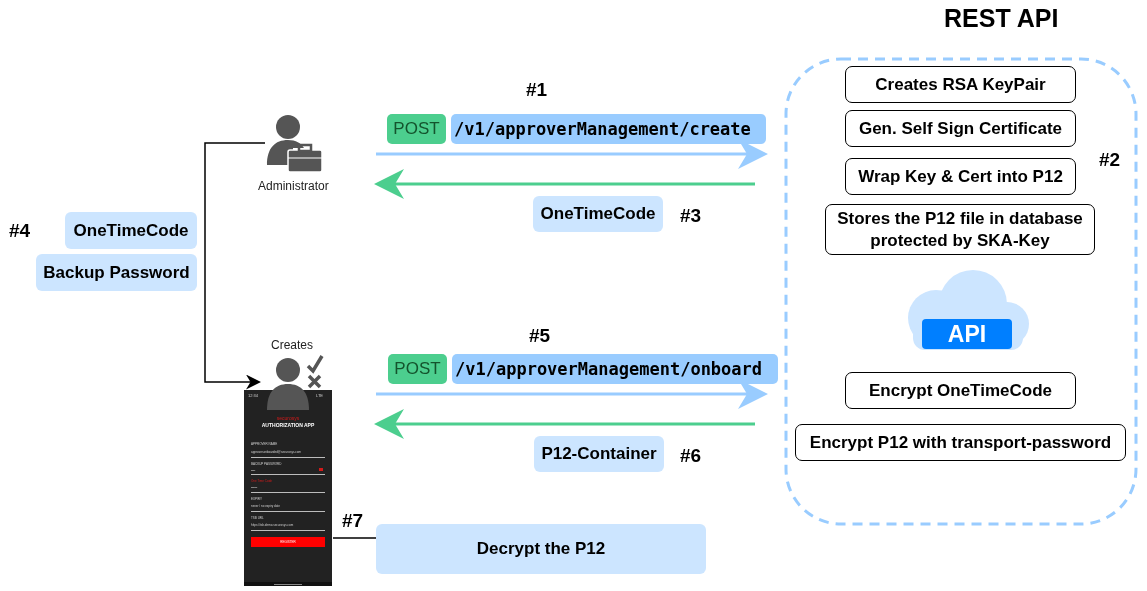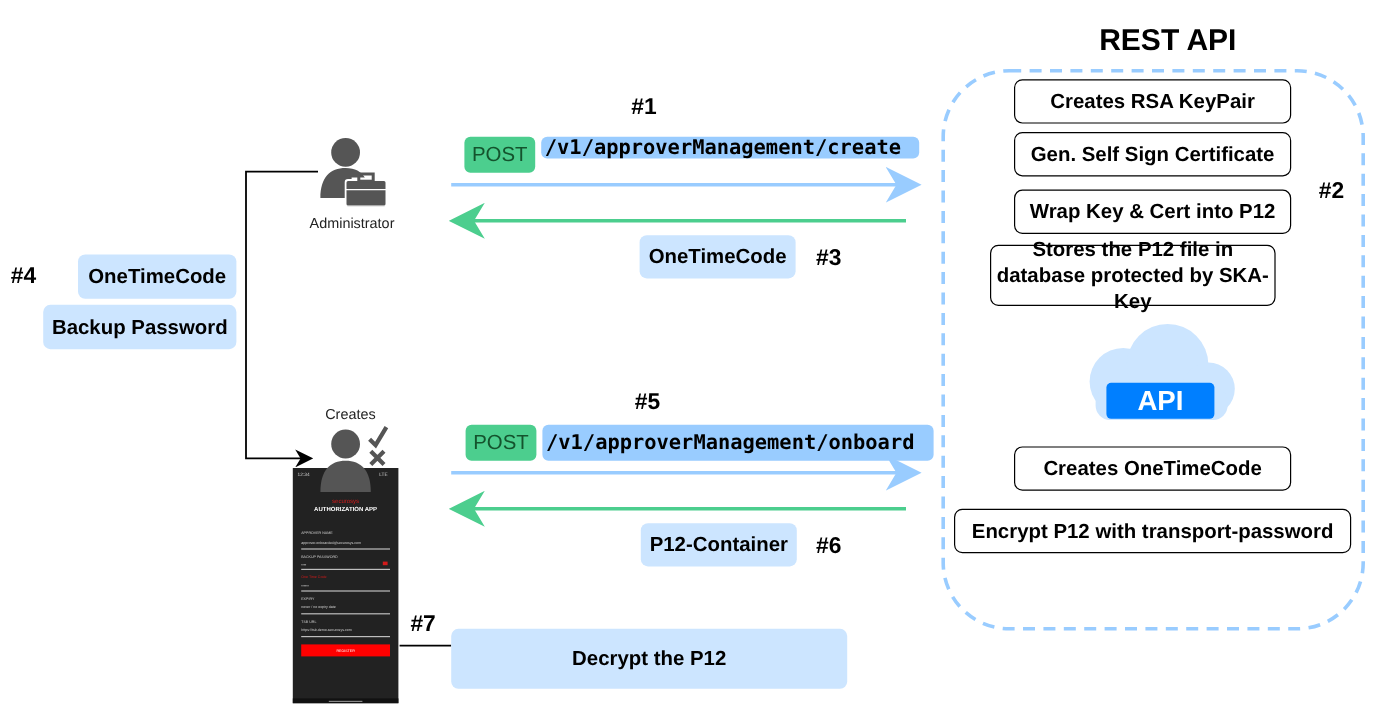--- a/index.html
+++ b/index.html
@@ -45,21 +45,21 @@
 
   <line x1="376" y1="394" x2="762" y2="394" stroke="#99ccff" stroke-width="3" marker-end="url(#mBlue)"></line>
 
   <line x1="755" y1="424" x2="380" y2="424" stroke="#4cce8e" stroke-width="3" marker-end="url(#mGreen)"></line>
 
   <polyline points="265,143 205,143 205,382 258,382" fill="none" stroke="#000" stroke-width="1.5" marker-end="url(#mBlack)"></polyline>
 
   <line x1="333" y1="538" x2="376" y2="538" stroke="#000" stroke-width="1.5"></line>
 </svg>
 
-<div class="abs title" style="left:916px;top:4px;margin-top:16px;">REST API</div>
+<div class="abs title" style="left:944px;top:4px;">REST API</div>
 
 <div class="abs" style="left:263px;top:112px;width:60px;height:60px;">
   <svg width="60" height="60" viewBox="0 0 60 60">
     <circle cx="25" cy="15" r="12" fill="#555"></circle>
     <path d="M4,53 C4,36 12,28 25,28 C33,28 38,31 41,36 L30,36 L30,53 Z" fill="#555"></path>
     <rect x="25" y="38" width="34" height="22" rx="2" fill="#555" stroke="#fff" stroke-width="1.5"></rect>
     <rect x="36" y="33" width="12" height="6" fill="none" stroke="#555" stroke-width="2.5"></rect>
     <line x1="25" y1="46" x2="59" y2="46" stroke="#fff" stroke-width="1.2"></line>
   </svg>
 </div>
@@ -104,45 +104,45 @@
 
 <div class="abs step" style="left:526px;top:79px;">#1</div>
 <div class="abs step" style="left:1099px;top:149px;">#2</div>
 <div class="abs step" style="left:680px;top:205px;">#3</div>
 <div class="abs step" style="left:9px;top:220px;">#4</div>
 <div class="abs step" style="left:529px;top:325px;">#5</div>
 <div class="abs step" style="left:680px;top:445px;">#6</div>
 <div class="abs step" style="left:342px;top:510px;">#7</div>
 
 <div class="abs post" style="left:387px;top:114px;width:59px;height:30px;">POST</div>
-<div class="abs endpoint" style="left:451px;top:114px;width:312px;height:18px;">/v1/approverManagement/create</div>
+<div class="abs endpoint" style="left:451px;top:114px;width:312px;height:30px;">/v1/approverManagement/create</div>
 
 <div class="abs chip" style="left:533px;top:196px;width:130px;height:36px;">OneTimeCode</div>
 
 <div class="abs post" style="left:388px;top:354px;width:59px;height:30px;">POST</div>
 <div class="abs endpoint" style="left:452px;top:354px;width:323px;height:30px;">/v1/approverManagement/onboard</div>
 
 <div class="abs chip" style="left:534px;top:436px;width:130px;height:36px;">P12-Container</div>
 
 <div class="abs chip" style="left:65px;top:212px;width:132px;height:37px;">OneTimeCode</div>
 <div class="abs chip" style="left:36px;top:254px;width:161px;height:37px;">Backup Password</div>
 
 <div class="abs box" style="left:845px;top:66px;width:231px;height:37px;">Creates RSA KeyPair</div>
 <div class="abs box" style="left:845px;top:110px;width:231px;height:37px;">Gen. Self Sign Certificate</div>
 <div class="abs box" style="left:845px;top:158px;width:231px;height:37px;">Wrap Key &amp; Cert into P12</div>
-<div class="abs box" style="left:825px;top:204px;width:238px;height:51px;padding:0 4px;text-align:center;">Stores the P12 file in database protected by SKA-Key</div>
+<div class="abs box" style="left:825px;top:204px;width:270px;height:51px;padding:0 4px;text-align:center;">Stores the P12 file in database protected by SKA-Key</div>
 
 <div class="abs" style="left:903px;top:268px;width:130px;height:84px;">
   <svg width="130" height="84" viewBox="0 0 130 84">
     <circle cx="33" cy="50" r="28" fill="#cce5ff"></circle>
     <circle cx="70" cy="36" r="34" fill="#cce5ff"></circle>
     <circle cx="104" cy="56" r="22" fill="#cce5ff"></circle>
     <rect x="10" y="55" width="110" height="27" rx="12" fill="#cce5ff"></rect>
   </svg>
 </div>
 <div class="abs" style="left:922px;top:319px;width:90px;height:30px;background:#007fff;border-radius:4px;color:#fff;font-weight:bold;font-size:23px;display:flex;align-items:center;justify-content:center;">API</div>
 
-<div class="abs box" style="left:845px;top:372px;width:231px;height:37px;">Creates OneTimeCode</div>
+<div class="abs box" style="left:845px;top:372px;width:231px;height:37px;">Encrypt OneTimeCode</div>
 <div class="abs box" style="left:795px;top:424px;width:331px;height:37px;">Encrypt P12 with transport-password</div>
 
 <div class="abs chip" style="left:376px;top:524px;width:330px;height:50px;flex-direction:column;line-height:22px;">
   <span>Decrypt the P12</span>
 </div>
 
 </body></html>

